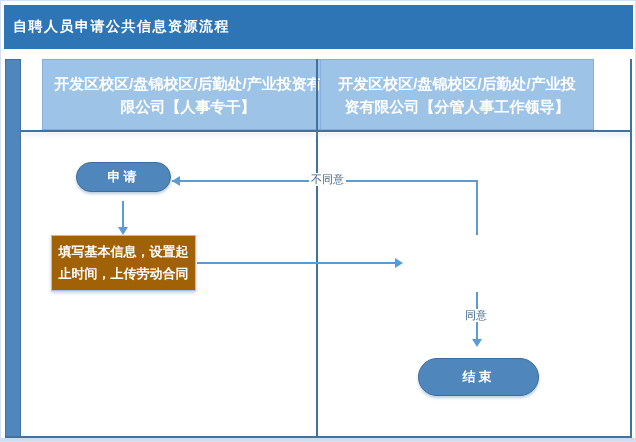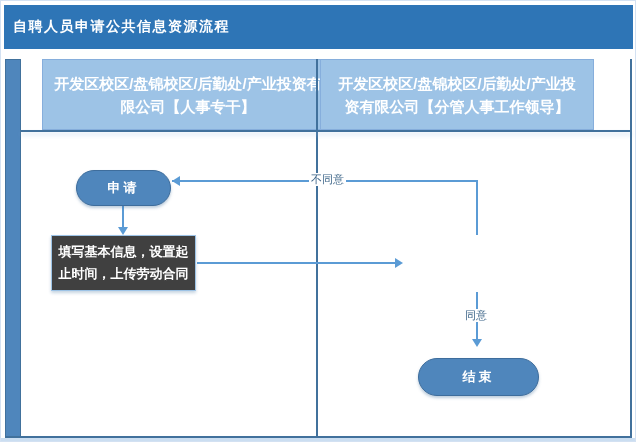--- a/index.html
+++ b/index.html
@@ -32,25 +32,25 @@
     box-shadow:0 3px 4px rgba(157,195,230,.45);}
   .body-right-line{position:absolute;left:629px;top:58px;width:2px;height:378px;background:#41719C;}
   .body-bottom-line{position:absolute;left:4px;top:435px;width:627px;height:2px;background:#41719C;}
 
   .stadium{
     position:absolute;background:#4F86BC;border:1px solid #3E6D9C;border-radius:19px;
     display:flex;align-items:center;justify-content:center;
     color:#fff;font-size:13px;font-weight:bold;letter-spacing:3px;box-sizing:border-box;
     box-shadow:0 2px 3px rgba(65,113,156,.35);
   }
-  .stadium.apply{left:75px;top:161px;width:95px;height:36px;margin-top:8px;}
+  .stadium.apply{left:75px;top:161px;width:95px;height:30px;}
   .stadium.end{left:417px;top:347px;width:121px;height:38px;margin-top:10px;}
   .process{
     position:absolute;left:50px;top:234px;width:145px;height:56px;
-    background:#404040;border:1px solid #9DC3E6;box-sizing:border-box;
+    background:#a16207;border:1px solid #9DC3E6;box-sizing:border-box;
     display:flex;align-items:center;justify-content:center;text-align:center;
     color:#fff;font-size:13px;font-weight:bold;line-height:22px;padding:0 5px;
     box-shadow:0 2px 3px rgba(65,113,156,.3);
   }
   .diamond-wrap{position:absolute;left:402px;top:233px;width:148px;height:58px;}
   .diamond-label{
     position:absolute;left:0;top:0;width:148px;height:58px;
     display:flex;align-items:center;justify-content:center;
     color:#fff;font-size:13px;font-weight:bold;letter-spacing:3px;
   }

